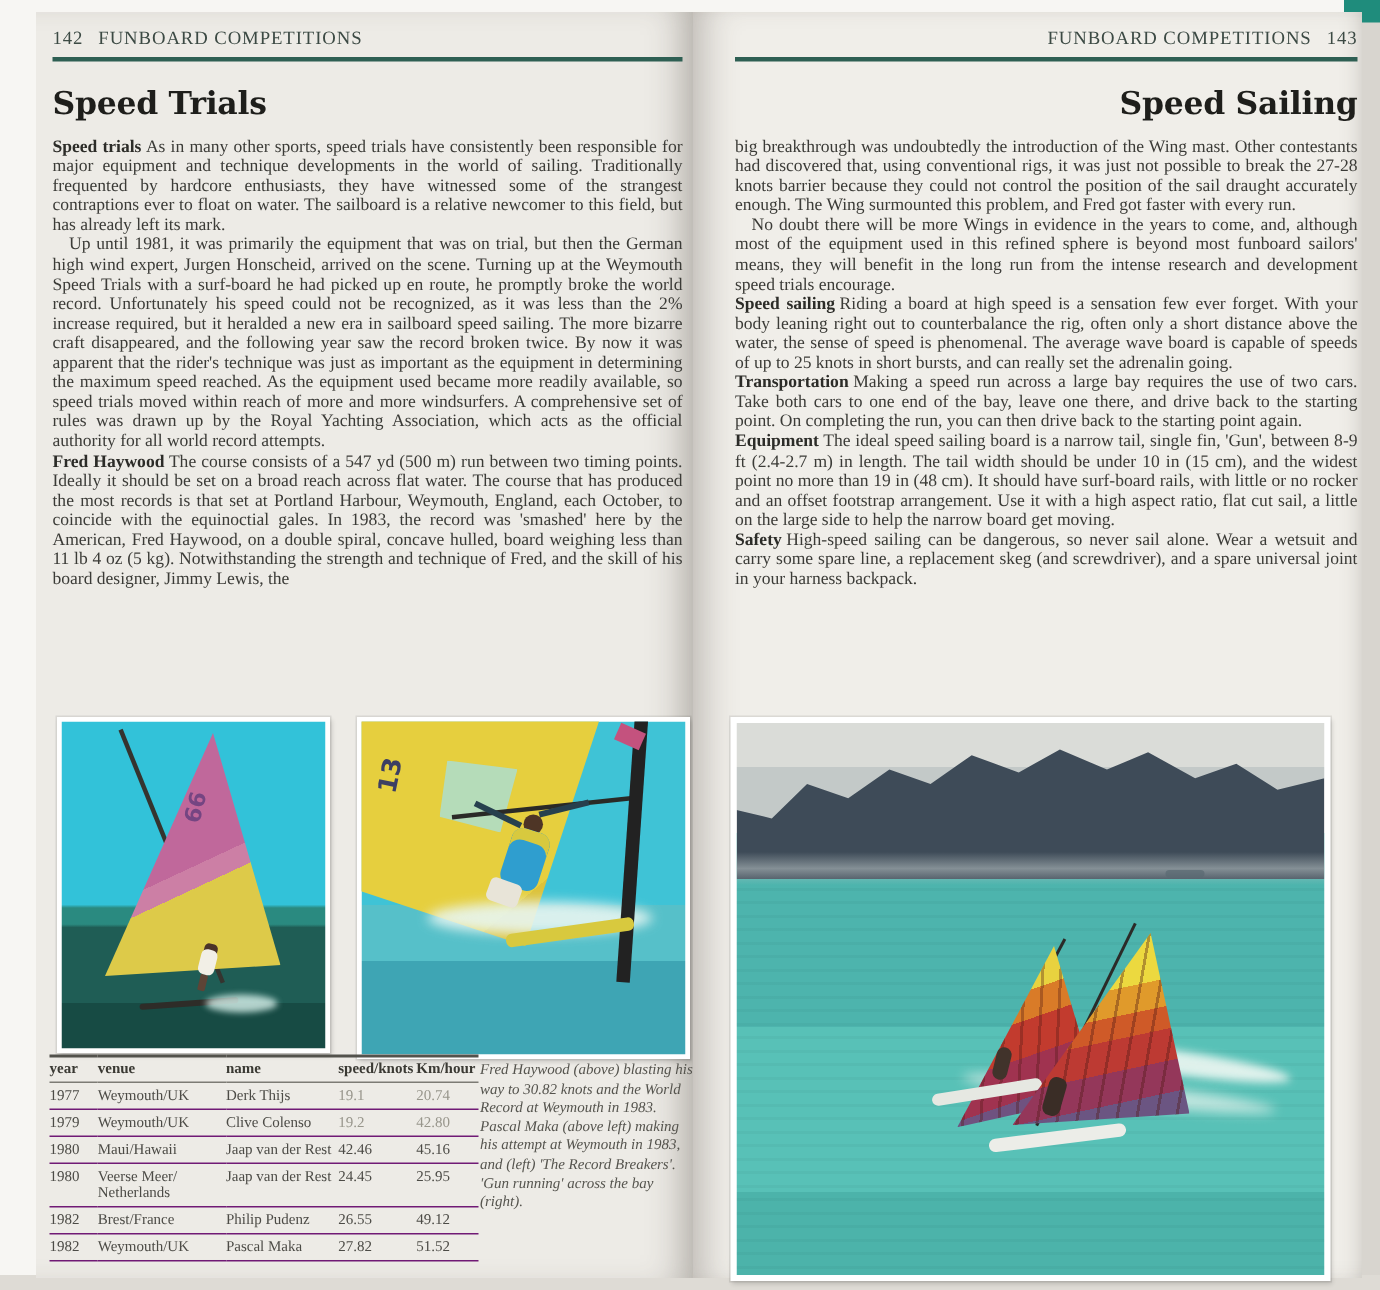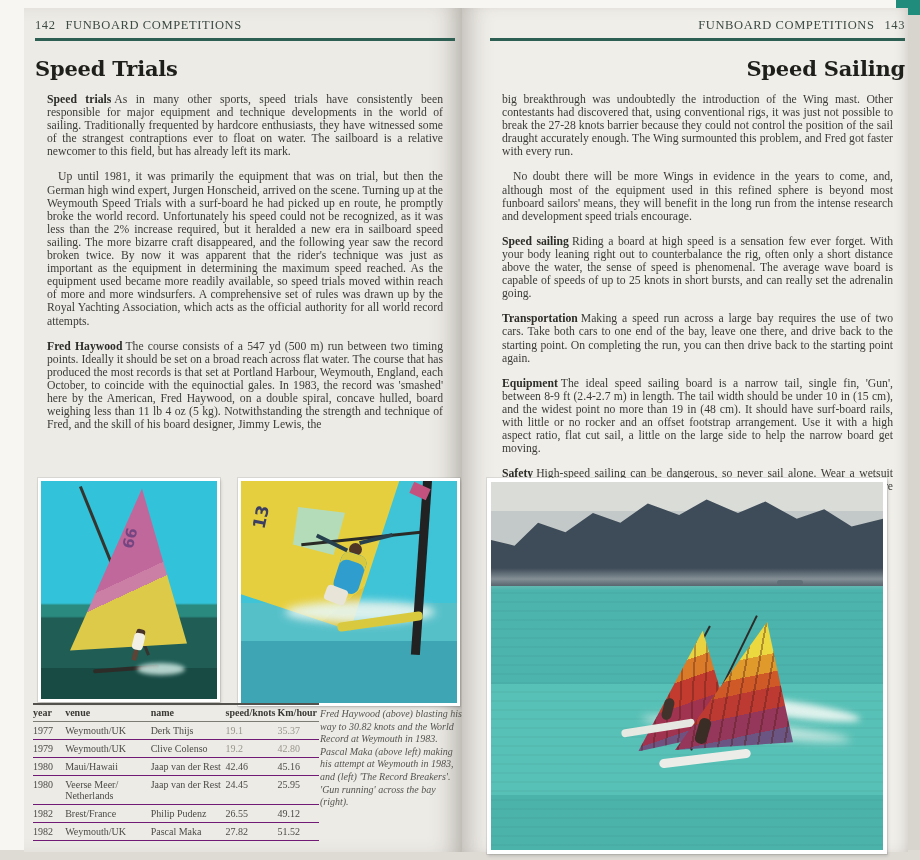--- a/index.html
+++ b/index.html
@@ -35,21 +35,21 @@
 
   h1.title {
     font-family:"DejaVu Serif", serif;
     font-size:21px; font-weight:700; color:#1e1e1b;
     margin:15px 0 10px 0; letter-spacing:-.2px;
   }
   h1.title.right { text-align:right; }
 
   p.body {
     font-size:11.7px; line-height:13.1px; color:#3b3b37;
-    text-align:justify; margin:12px;
+    text-align:justify; margin:0;
   }
   p.body.indent { text-indent:11px; }
   .lead { font-weight:700; color:#2c2c28; margin-right:3px; }
 
   
   .photo { position:absolute; background:#fff; box-shadow:0 0 0 1px rgba(0,0,0,.08), 1px 2px 3px rgba(0,0,0,.15); }
   .photo .img { position:relative; width:100%; height:100%; overflow:hidden; }
 
   
   .photo-a { left:14px; top:470px; width:176px; height:218px; padding:3px; }
@@ -188,21 +188,21 @@
           <th class="c-knots">speed/knots</th>
           <th class="c-kmh">Km/hour</th>
         </tr>
       </thead>
       <tbody>
         <tr>
           <td>1977</td>
           <td>Weymouth/UK</td>
           <td>Derk Thijs</td>
           <td class="faint">19.1</td>
-          <td class="faint">35.37</td>
+          <td class="faint">20.74</td>
         </tr>
         <tr>
           <td>1979</td>
           <td>Weymouth/UK</td>
           <td>Clive Colenso</td>
           <td class="faint">19.2</td>
           <td class="faint">42.80</td>
         </tr>
         <tr>
           <td>1980</td>

